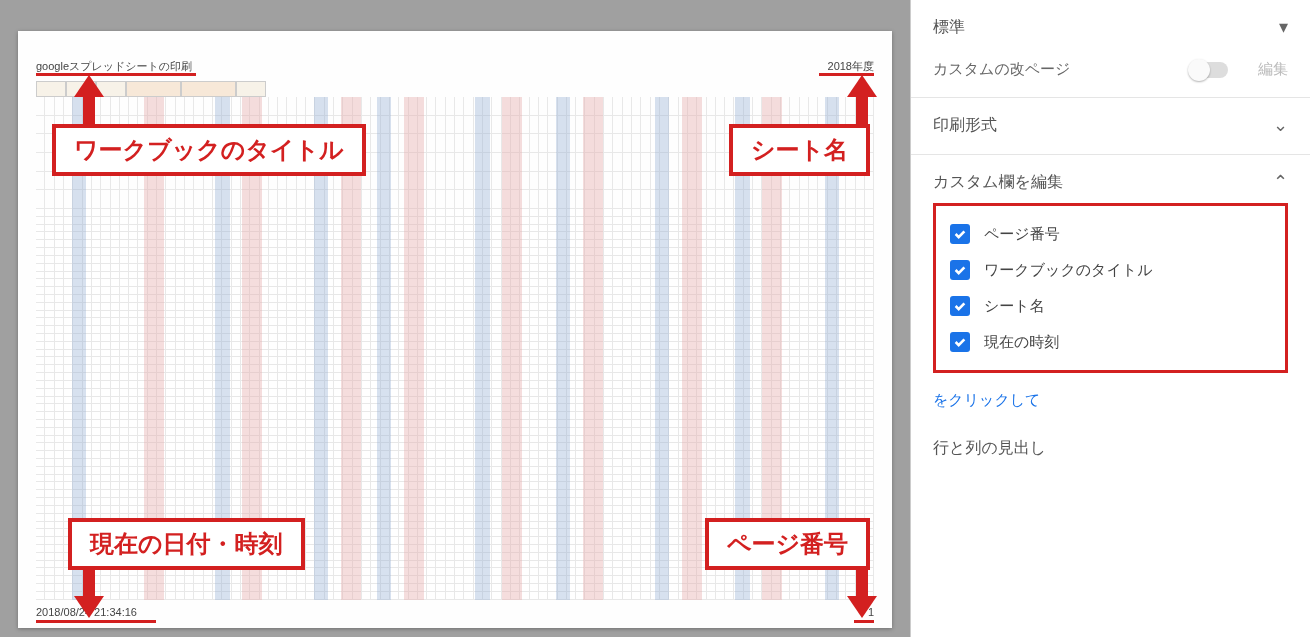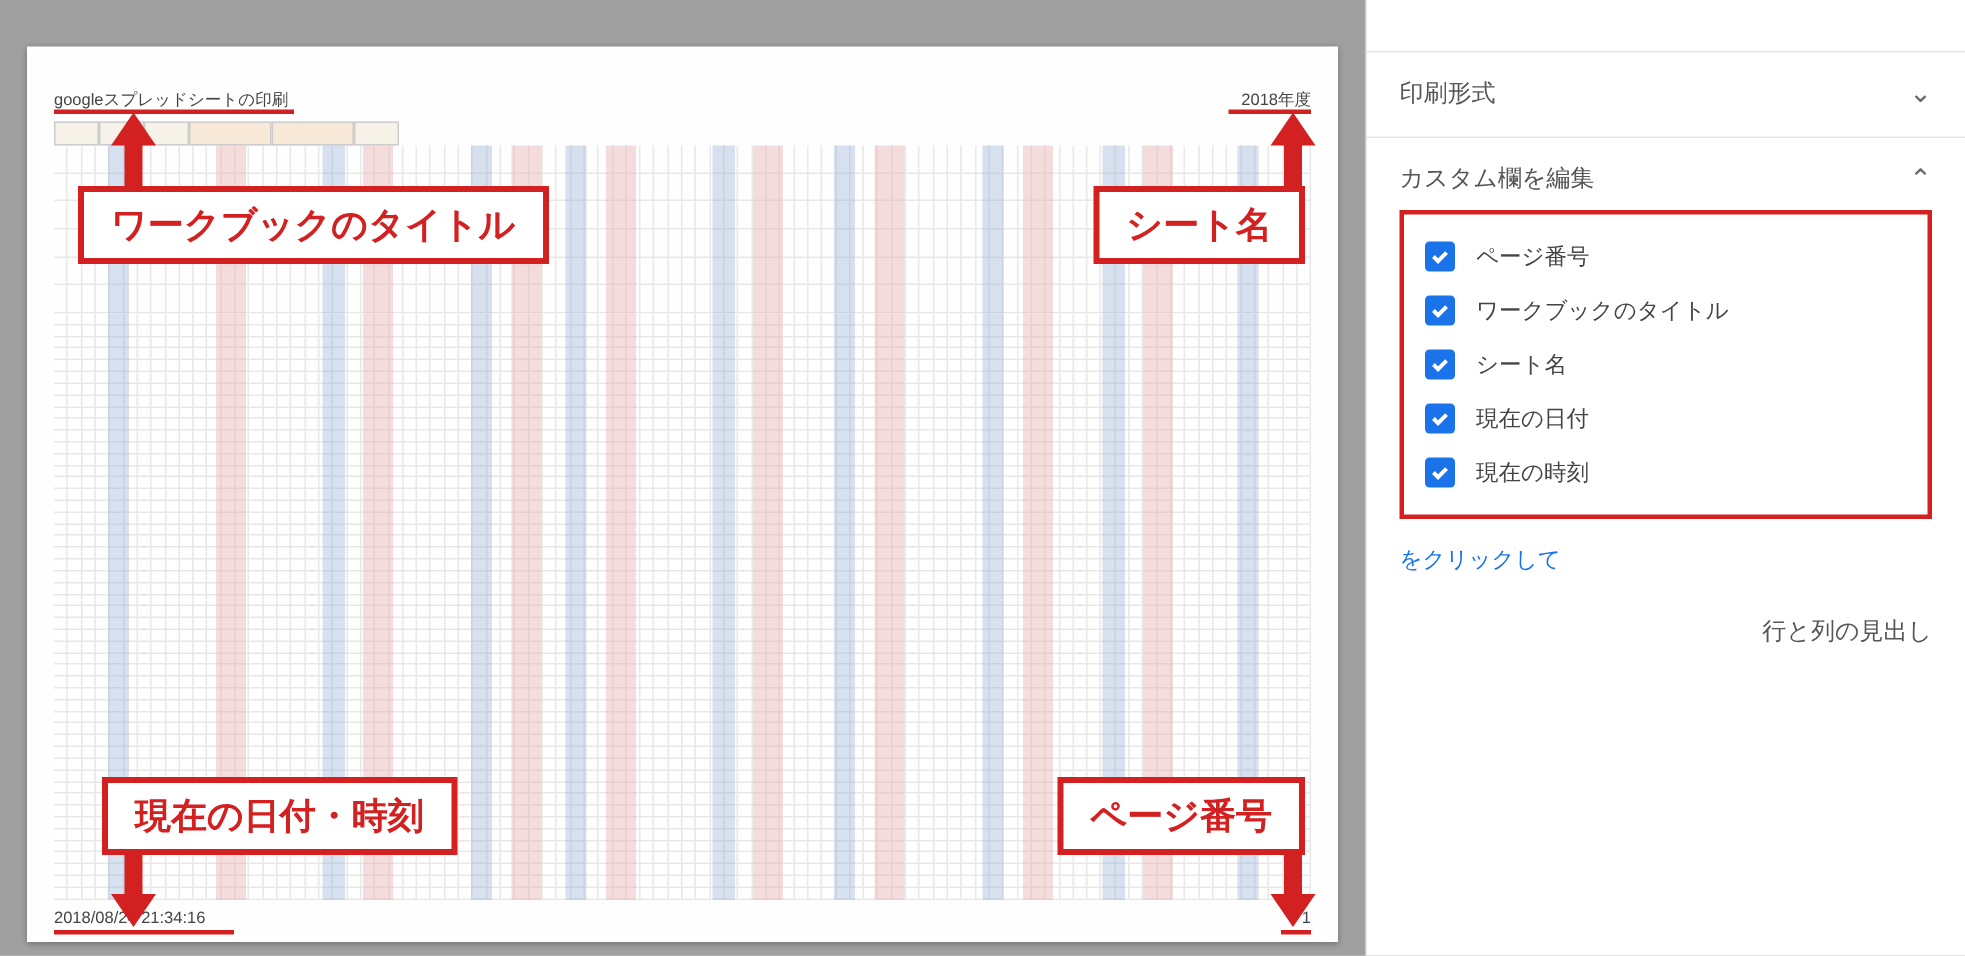--- a/index.html
+++ b/index.html
@@ -404,20 +404,31 @@
       <div class="shaft" style="left:9px; bottom:20px; width:12px; height:38px;"></div>
       <div class="head-down" style="left:0; bottom:0;"></div>
     </div>
 
   </div>
 </div>
 
 <div class="side-panel">
 
   <div class="section">
+    <div class="hdr">
+      <span>標準</span>
+      <span class="chev">▾</span>
+    </div>
+    <div class="row-toggle">
+      <span class="lbl">カスタムの改ページ</span>
+      <div style="display:flex;align-items:center;">
+        <div class="toggle-sw"></div>
+        <span class="edit-link">編集</span>
+      </div>
+    </div>
   </div>
 
   <div class="section">
     <div class="hdr">
       <span>印刷形式</span>
       <span class="chev">⌄</span>
     </div>
   </div>
 
   <div class="section" style="border-bottom:none;">
@@ -450,32 +461,24 @@
             </svg>
           </div>
         <span>シート名</span>
       </div>
       <div class="check-item">
         <div class="cb">
             <svg viewBox="0 0 16 16">
               <polyline points="3,8 6.5,11.5 13,5"></polyline>
             </svg>
           </div>
-        <span>現在の日付</span>
-      </div>
-      <div class="check-item">
-        <div class="cb">
-            <svg viewBox="0 0 16 16">
-              <polyline points="3,8 6.5,11.5 13,5"></polyline>
-            </svg>
-          </div>
         <span>現在の時刻</span>
       </div>
     </div>
 
     <a class="custom-link">をクリックして</a>
 
-    <div style="margin-top:28px;text-align:right;">
+    <div style="margin-top:28px;">
       <div class="sub-heading">行と列の見出し</div>
     </div>
   </div>
 
 </div>
 
 </body></html>

